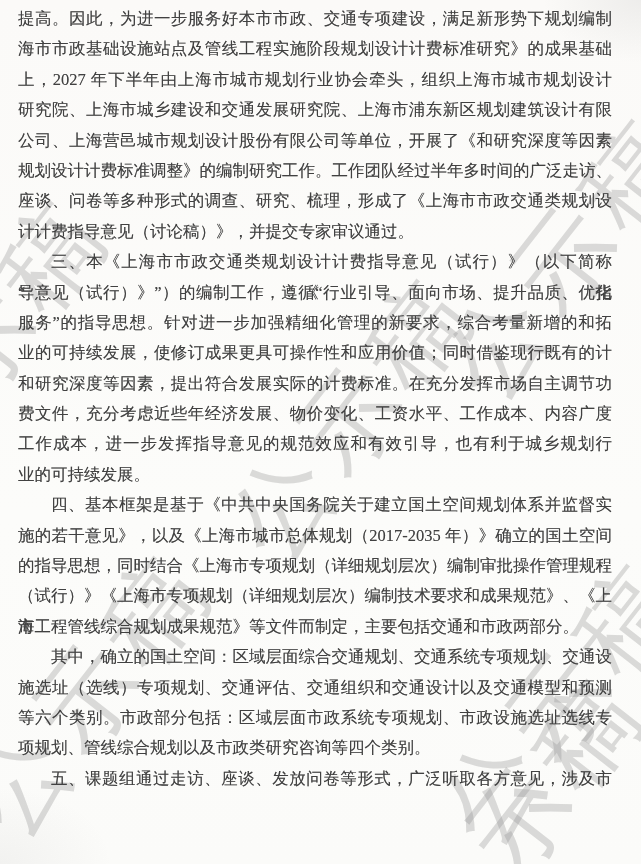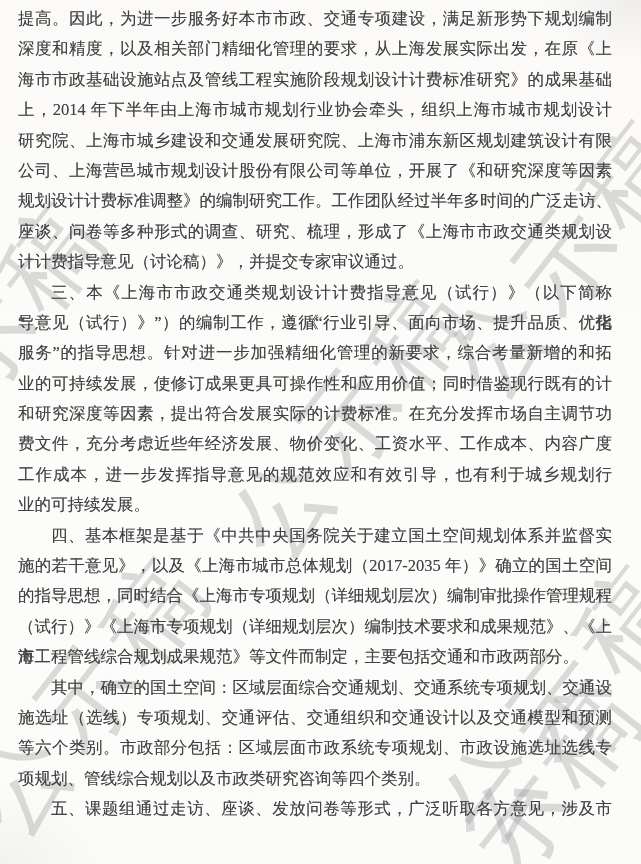--- a/index.html
+++ b/index.html
@@ -54,23 +54,22 @@
   <div class="watermark-layer" id="watermark-layer">
       <div class="wm" style="left: 415px; top: 345px; color: rgba(140, 140, 140, 0.3);">公示稿</div>
       <div class="wm" style="left: 200px; top: 505px; color: rgba(140, 140, 140, 0.3);">公示稿</div>
       <div class="wm" style="left: -63px; top: 782px; color: rgba(140, 140, 140, 0.3);">公示稿</div>
       <div class="wm" style="left: 410px; top: 790px; color: rgba(140, 140, 140, 0.3);">公示稿</div>
       <div class="wm" style="left: 370px; top: 905px; color: rgba(140, 140, 140, 0.3);">公示稿</div>
       <div class="wm" style="left: -166px; top: 427px; color: rgba(140, 140, 140, 0.3);">公示稿</div>
     </div>
   <div class="doc-body" id="doc-body">
       <div class="line fill">提高。因此，为进一步服务好本市市政、交通专项建设，满足新形势下规划编制</div>
-      <div class="line fill">深度和精度，以及相关部门精细化管理的要求，从上海发展实际出发，在原《上</div>
       <div class="line fill">海市市政基础设施站点及管线工程实施阶段规划设计计费标准研究》的成果基础</div>
-      <div class="line fill">上，2014 年下半年由上海市城市规划行业协会牵头，组织上海市城市规划设计</div>
+      <div class="line fill">上，2027 年下半年由上海市城市规划行业协会牵头，组织上海市城市规划设计</div>
       <div class="line fill">研究院、上海市城乡建设和交通发展研究院、上海市浦东新区规划建筑设计有限</div>
       <div class="line fill">公司、上海营邑城市规划设计股份有限公司等单位，开展了《和研究深度等因素</div>
       <div class="line fill">规划设计计费标准调整》的编制研究工作。工作团队经过半年多时间的广泛走访、</div>
       <div class="line fill">座谈、问卷等多种形式的调查、研究、梳理，形成了《上海市市政交通类规划设</div>
       <div class="line">计计费指导意见（讨论稿）》，并提交专家审议通过。</div>
       <div class="line indent fill">三、本《上海市市政交通类规划设计计费指导意见（试行）》（以下简称“《指</div>
       <div class="line fill">导意见（试行）》”）的编制工作，遵循“行业引导、面向市场、提升品质、优化</div>
       <div class="line fill">服务”的指导思想。针对进一步加强精细化管理的新要求，综合考量新增的和拓</div>
       <div class="line fill">业的可持续发展，使修订成果更具可操作性和应用价值；同时借鉴现行既有的计</div>
       <div class="line fill">和研究深度等因素，提出符合发展实际的计费标准。在充分发挥市场自主调节功</div>

